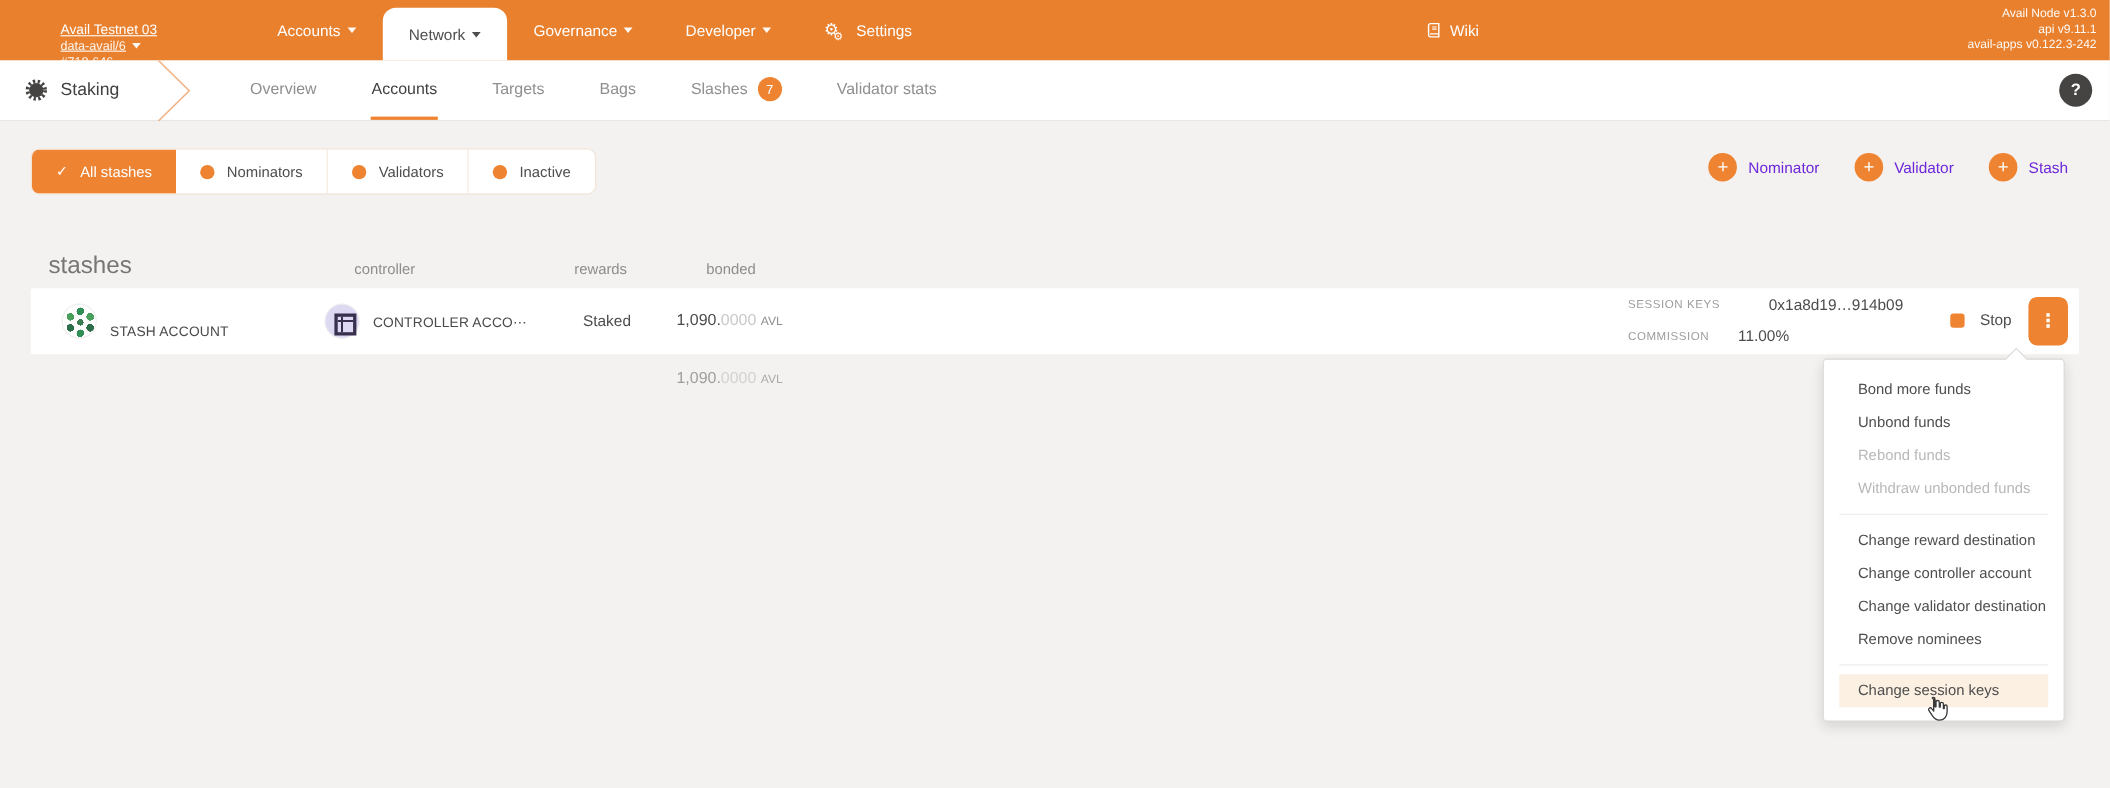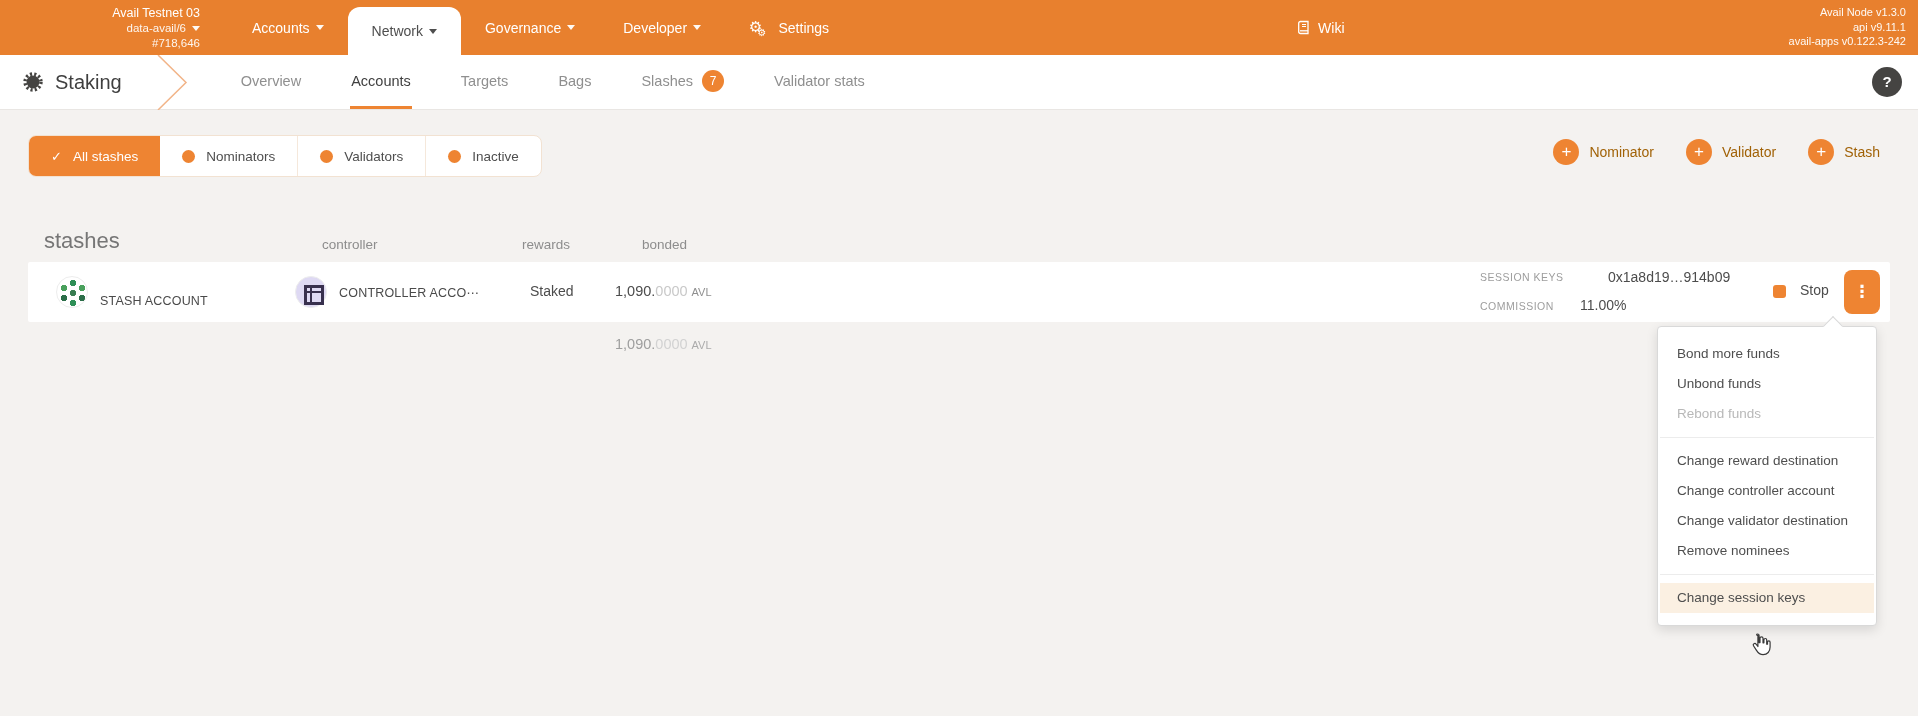--- a/index.html
+++ b/index.html
@@ -1,40 +1,40 @@
 <!DOCTYPE html>
 <html><head>
 <meta charset="utf-8">
 <style>
   * { margin:0; padding:0; box-sizing:border-box; }
   html,body { width:1918px; height:716px; overflow:hidden;
     font-family:"Liberation Sans","DejaVu Sans",sans-serif; background:#f4f2f0; }
 
   
   .topbar { position:relative; height:55px; background:#e8802e; display:flex; align-items:stretch; color:#fff; }
-  .chain { margin-left:55px; width:145px; text-align:right; padding-top:6px; line-height:15px; cursor:pointer; }
+  .chain { margin-left:55px; width:145px; text-align:left; padding-top:20px; line-height:15px; cursor:pointer;text-decoration:underline; }
   .chain .c-name { font-size:12.5px; }
   .chain .c-node, .chain .c-block { font-size:11.5px; color:rgba(255,255,255,.92); }
   .caret { display:inline-block; width:0; height:0; border-left:4px solid transparent;
     border-right:4px solid transparent; border-top:5px solid rgba(255,255,255,.95);
     margin-left:6px; vertical-align:middle; }
   .nav { display:flex; margin-left:28px; align-items:stretch; }
   .nav-item { display:flex; align-items:center; padding:0 24px; font-size:14px; cursor:pointer; white-space:nowrap; }
   .nav-item.active { background:#fff; color:#4e4e4e; border-radius:12px 12px 0 0; margin-top:7px; padding-top:0; }
   .nav-item.active .caret { border-top-color:#4e4e4e; }
   .gears { font-size:15px; margin-right:7px; position:relative; top:-1px; }
   .gears .g2 { font-size:10px; position:relative; left:-5px; top:4px; }
   .spacer { flex:1; }
   .link-item { display:flex; align-items:center; font-size:14px; padding:0 20px; cursor:pointer; white-space:nowrap; }
   .link-item svg { margin-right:7px; }
   .versions { margin:5px 12px 0 0; text-align:right; font-size:11px; line-height:14.5px; color:rgba(255,255,255,.95); }
 
   
   .tabbar { position:relative; height:55px; background:#fff; display:flex; align-items:stretch; border-bottom:1px solid #e9e6e3; }
-  .appname { display:flex; align-items:center; margin-left:22px; color:#3f3f3f; font-size:20px; }
+  .appname { display:flex; align-items:center; margin-left:22px; color:#3f3f3f; font-size:16px; }
   .appname svg { margin-right:11px; }
   .crumb-chev { margin-left:32px; }
   .tabs { display:flex; margin-left:22px; }
   .tab { display:flex; align-items:center; padding:0 1px; margin:0 24px; font-size:14.5px; color:#8f8f8f;
     cursor:pointer; border-bottom:3px solid transparent; white-space:nowrap; }
   .tab.active { color:#3f3f3f; border-bottom-color:#ee8432; }
   .badge { display:inline-block; width:22px; height:22px; border-radius:50%; background:#ee8432; color:#fff;
     font-size:12px; line-height:22px; text-align:center; margin-left:9px; }
   .help { position:absolute; right:16px; top:12px; width:30px; height:30px; border-radius:50%; background:#454442;
     color:#fff; font-size:15px; font-weight:bold; line-height:30px; text-align:center; cursor:pointer; }
@@ -48,21 +48,21 @@
     cursor:pointer; border-right:1px solid #f5e8db; white-space:nowrap; }
   .filter:last-child { border-right:none; }
   .filter.active { background:#ee8432; color:#fff; border-right:none; }
   .filter .check { font-size:13px; margin-right:11px; }
   .dot { width:13px; height:13px; border-radius:50%; background:#ee8432; margin-right:11px; }
 
   .actions { position:absolute; right:38px; top:29px; display:flex; }
   .action-btn { display:flex; align-items:center; margin-left:32px; cursor:pointer; }
   .plus { width:26px; height:26px; border-radius:50%; background:#ee8432; color:#fff; font-size:17px;
     line-height:25px; text-align:center; margin-right:10px; }
-  .action-label { font-size:14px; color:#a16207; }
+  .action-label { font-size:14px; color:#6d28d9; }
 
   
   .table { position:absolute; left:28px; right:28px; top:90px; }
   .thead { position:relative; height:62px; }
   .t-title { position:absolute; left:16px; bottom:8px; font-size:22px; font-weight:300; color:#767676; }
   .col { position:absolute; bottom:10px; font-size:13.5px; color:#8d8d8d;margin-top:32px; }
   .col-controller { left:294px; } .col-rewards { left:494px; } .col-bonded { left:614px; }
 
   .trow { position:relative; height:60px; background:#fff; border-radius:2px; }
   .cell-stash { position:absolute; left:28px; top:14px; display:flex; align-items:flex-end; }
@@ -94,21 +94,21 @@
   .stop-sq { width:13px; height:13px; background:#ee8432; border-radius:3px; margin-right:14px; }
   .stop-txt { font-size:14px; color:#4c4c4c; }
   .menu-btn { position:absolute; right:10px; top:8px; width:36px; height:44px; background:#ee8432;
     border-radius:8px; color:#fff; text-align:center; line-height:44px; font-size:17px; font-weight:bold; cursor:pointer; }
   .tfoot { position:relative; height:48px; }
   .total { position:absolute; left:587px; top:14px; font-size:14.5px; color:#9e9e9e; }
   .total .frac { color:#d2d2d2; } .total .unit { color:#ababab; }
 
   
   .dropdown { position:absolute; left:1657px; top:326px; width:220px; background:#fff;
-    border:1px solid #d9d9d9; border-radius:4px; box-shadow:0 4px 12px rgba(0,0,0,.12); padding:12px 2px; z-index:20; }
+    border:1px solid #d9d9d9; border-radius:4px; box-shadow:0 4px 12px rgba(0,0,0,.12); padding:12px 14px; z-index:20; }
   .dropdown .arrow { position:absolute; top:-8px; right:36px; width:14px; height:14px; background:#fff;
     border-left:1px solid #d9d9d9; border-top:1px solid #d9d9d9; transform:rotate(45deg); }
   .m-item { line-height:30px; padding:0 17px; font-size:13.5px; color:#4e4e4e; cursor:pointer; white-space:nowrap; }
   .m-item.disabled { color:#b8b8b8; cursor:default; }
   .m-item.highlight { background:#fbf0e2; }
   .m-div { height:1px; background:#ececec; margin:8px 0; }
 
   .cursor { position:absolute; left:1748px; top:632px; z-index:30; pointer-events:none; }
 </style>
 </head>
@@ -268,20 +268,21 @@
       </div>
     </div>
   </div>
 </div>
 
 <div class="dropdown">
   <div class="arrow"></div>
   <div class="m-item">Bond more funds</div>
   <div class="m-item">Unbond funds</div>
   <div class="m-item disabled">Rebond funds</div>
+  <div class="m-item disabled">Withdraw unbonded funds</div>
   <div class="m-div"></div>
   <div class="m-item">Change reward destination</div>
   <div class="m-item">Change controller account</div>
   <div class="m-item">Change validator destination</div>
   <div class="m-item">Remove nominees</div>
   <div class="m-div"></div>
   <div class="m-item highlight">Change session keys</div>
 </div>
 
 <svg class="cursor" width="24" height="26" viewBox="0 0 24 26">

